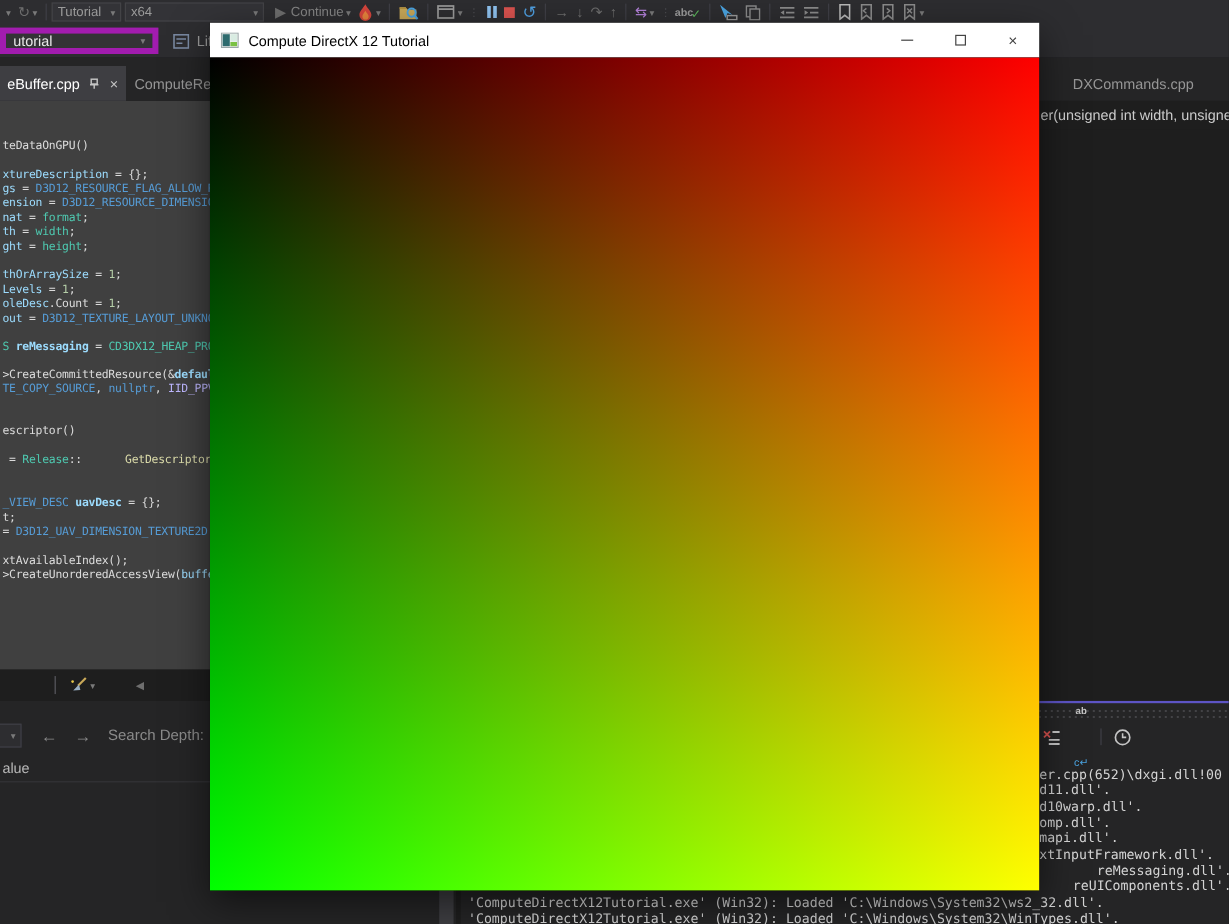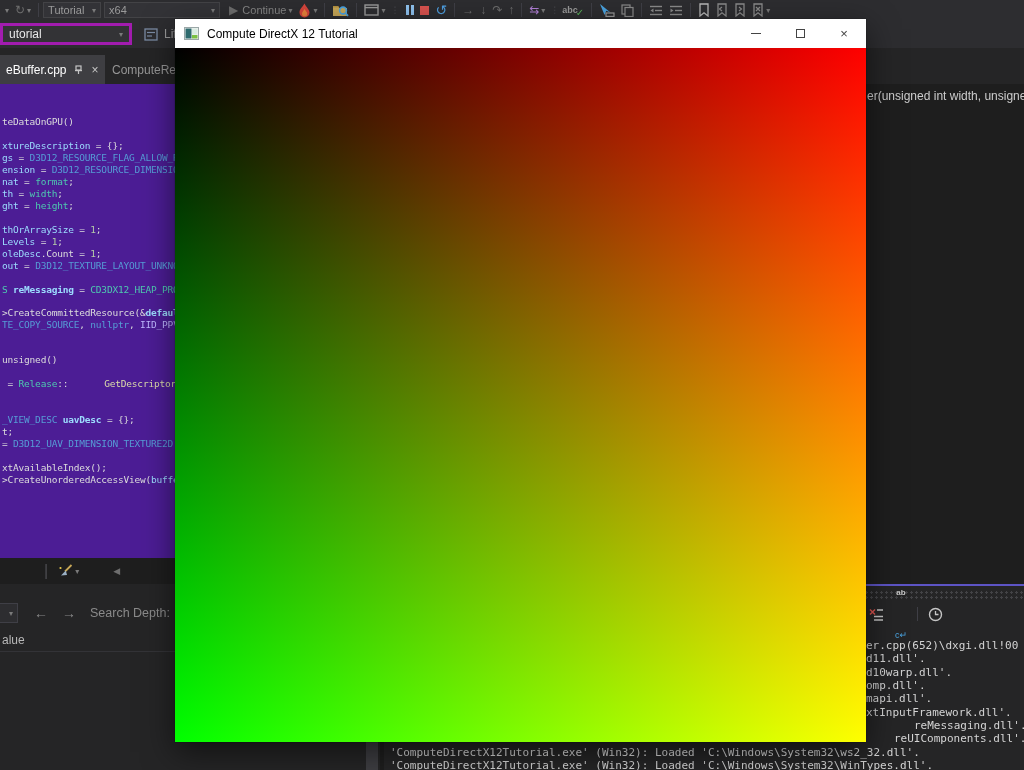--- a/index.html
+++ b/index.html
@@ -21,39 +21,39 @@
   .glyph-dim{color:#6e6e6e;}
   .blue{color:#4f9fe0;} .purple{color:#b180d7;}
   .pausebars{display:inline-flex;gap:2px;}
   .pausebars i{width:3px;height:10px;background:#8fc3f0;display:block;}
   .stopsq{width:9px;height:9px;background:#d9534f;display:inline-block;}
 
   
   #toolbar2{left:0;top:20px;width:1024px;height:28px;background:#2d2d30;
             display:flex;align-items:center;color:#9a9a9a;font-size:12px;z-index:1;}
   #proc-combo{margin-left:0;width:132px;height:22px;background:#333336;
-              border:3px solid #a21caf;color:#e8e8e8;display:flex;align-items:center;
+              border:5px solid #a21caf;color:#e8e8e8;display:flex;align-items:center;
               justify-content:space-between;padding:0 6px;box-sizing:border-box;}
 
   
   #tabstrip{left:0;top:48px;width:1024px;height:36px;background:#252526;z-index:1;}
   #tab-active{position:absolute;left:0;top:7px;height:29px;background:#3e3e42;color:#ffffff;
               display:flex;align-items:center;font-size:12px;padding:0 6px;}
   #tab2{position:absolute;left:104px;top:7px;height:29px;color:#969696;
         display:flex;align-items:center;font-size:12px;padding:0 8px;}
   #tab-right{position:absolute;left:884px;top:7px;height:29px;color:#969696;
              display:flex;align-items:center;font-size:12px;padding:0 10px;}
   .tab-close{color:#c5c5c5;font-size:12px;margin-left:7px;}
 
   
   #navbar-right{left:860px;top:84px;width:164px;height:24px;background:#1e1e1e;
                 color:#cccccc;font-size:12px;display:flex;align-items:center;overflow:hidden;white-space:nowrap;}
 
   
-  #editor-left{left:0;top:84px;width:176px;height:474px;background:#4c1d95;overflow:hidden;}
+  #editor-left{left:0;top:84px;width:176px;height:474px;background:#404040;overflow:hidden;}
   .code-line{position:absolute;left:2px;white-space:pre;font-family:"DejaVu Sans Mono",monospace;
              font-size:9.5px;letter-spacing:-0.2px;line-height:12px;}
   .c-txt{color:#dcdcdc;} .c-var{color:#9cdcfe;} .c-varb{color:#9cdcfe;font-weight:bold;}
   .c-const{color:#569cd6;} .c-kw{color:#569cd6;} .c-type{color:#4ec9b0;}
   .c-fn{color:#dcdcaa;margin-left:36px;} .c-num{color:#b5cea8;} .c-macro{color:#beb7ff;}
 
   #editor-bottom{left:0;top:558px;width:176px;height:26px;background:#1e1e1e;
                  display:flex;align-items:center;color:#858585;}
 
   
@@ -257,20 +257,23 @@
     <span class="lbl">eBuffer.cpp</span>
     <svg width="11" height="11" viewBox="0 0 11 11" style="margin-left:7px;">
       <rect x="2" y="2" width="5" height="4" fill="none" stroke="#c5c5c5" stroke-width="1.2"></rect>
       <line x1="1" y1="6.6" x2="8" y2="6.6" stroke="#c5c5c5" stroke-width="1.2"></line>
       <line x1="4.5" y1="6.6" x2="4.5" y2="10" stroke="#c5c5c5" stroke-width="1.2"></line>
     </svg>
     <span class="tab-close">×</span>
   </div>
   <div id="tab2">
     <span class="lbl">ComputeRen</span>
+  </div>
+  <div id="tab-right">
+    <span class="lbl">DXCommands.cpp</span>
   </div>
 </div>
 
 <div id="navbar-right" class="abs">
   <span class="lbl" style="margin-left:7px;">er(unsigned int width, unsigne</span>
 </div>
 
 <div id="editor-left" class="abs">
   <div id="code-lines" style="position:absolute;inset:0;">
       <div class="code-line" style="top: 32px;"><span class="c-txt">teDataOnGPU()</span></div>
@@ -280,21 +283,21 @@
       <div class="code-line" style="top: 92px;"><span class="c-var">nat</span><span class="c-txt"> = </span><span class="c-type">format</span><span class="c-txt">;</span></div>
       <div class="code-line" style="top: 104px;"><span class="c-var">th</span><span class="c-txt"> = </span><span class="c-type">width</span><span class="c-txt">;</span></div>
       <div class="code-line" style="top: 116px;"><span class="c-var">ght</span><span class="c-txt"> = </span><span class="c-type">height</span><span class="c-txt">;</span></div>
       <div class="code-line" style="top: 140px;"><span class="c-var">thOrArraySize</span><span class="c-txt"> = </span><span class="c-num">1</span><span class="c-txt">;</span></div>
       <div class="code-line" style="top: 152px;"><span class="c-var">Levels</span><span class="c-txt"> = </span><span class="c-num">1</span><span class="c-txt">;</span></div>
       <div class="code-line" style="top: 164px;"><span class="c-var">oleDesc</span><span class="c-txt">.Count = </span><span class="c-num">1</span><span class="c-txt">;</span></div>
       <div class="code-line" style="top: 176px;"><span class="c-var">out</span><span class="c-txt"> = </span><span class="c-const">D3D12_TEXTURE_LAYOUT_UNKNOW</span></div>
       <div class="code-line" style="top: 200px;"><span class="c-type">S </span><span class="c-varb">reMessaging</span><span class="c-txt"> = </span><span class="c-type">CD3DX12_HEAP_PROP</span></div>
       <div class="code-line" style="top: 223px;"><span class="c-txt">&gt;CreateCommittedResource(&amp;</span><span class="c-varb">default</span></div>
       <div class="code-line" style="top: 235px;"><span class="c-const">TE_COPY_SOURCE</span><span class="c-txt">, </span><span class="c-kw">nullptr</span><span class="c-txt">, </span><span class="c-macro">IID_PPV_</span></div>
-      <div class="code-line" style="top: 270px;"><span class="c-txt">unsigned()</span></div>
+      <div class="code-line" style="top: 270px;"><span class="c-txt">escriptor()</span></div>
       <div class="code-line" style="top: 294px;"><span class="c-txt"> = </span><span class="c-type">Release</span><span class="c-txt">::</span><span class="c-fn">GetDescriptorHeap</span><span class="c-txt">(</span><span class="c-const">D3</span></div>
       <div class="code-line" style="top: 330px;"><span class="c-const">_VIEW_DESC</span><span class="c-txt"> </span><span class="c-varb">uavDesc</span><span class="c-txt"> = {};</span></div>
       <div class="code-line" style="top: 342px;"><span class="c-txt">t;</span></div>
       <div class="code-line" style="top: 354px;"><span class="c-txt">= </span><span class="c-const">D3D12_UAV_DIMENSION_TEXTURE2D</span><span class="c-txt">;</span></div>
       <div class="code-line" style="top: 378px;"><span class="c-txt">xtAvailableIndex();</span></div>
       <div class="code-line" style="top: 390px;"><span class="c-txt">&gt;CreateUnorderedAccessView(</span><span class="c-var">buffer</span></div>
     </div>
 </div>
 
 <div id="editor-bottom" class="abs">

